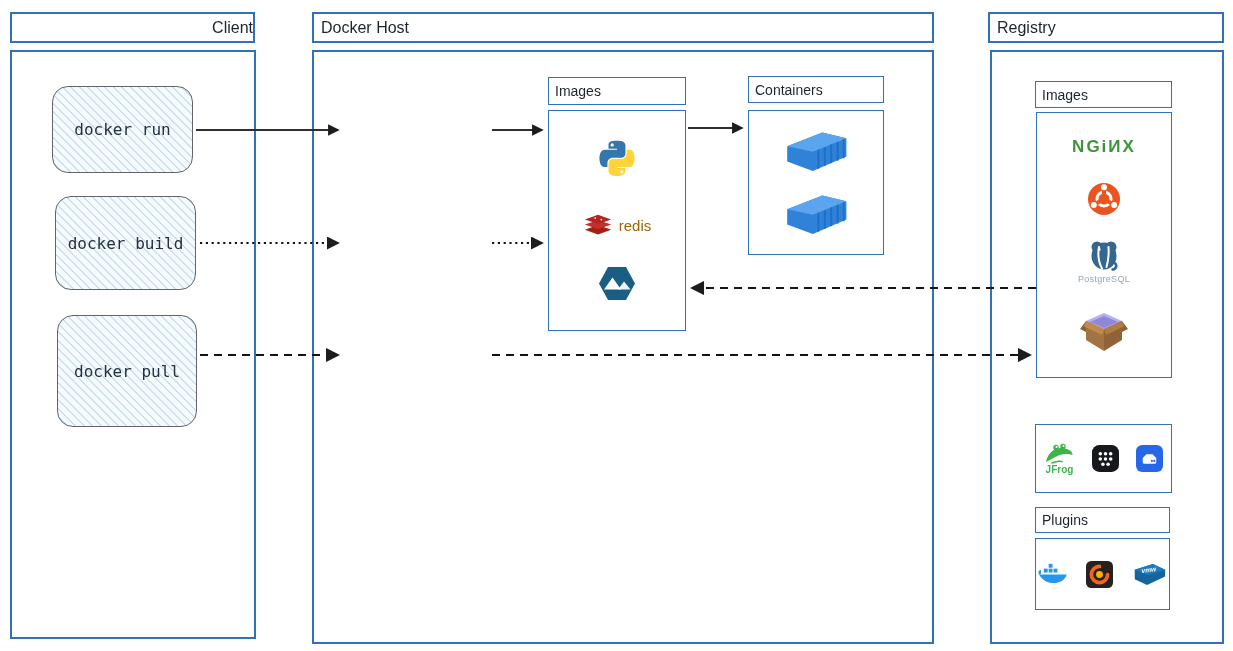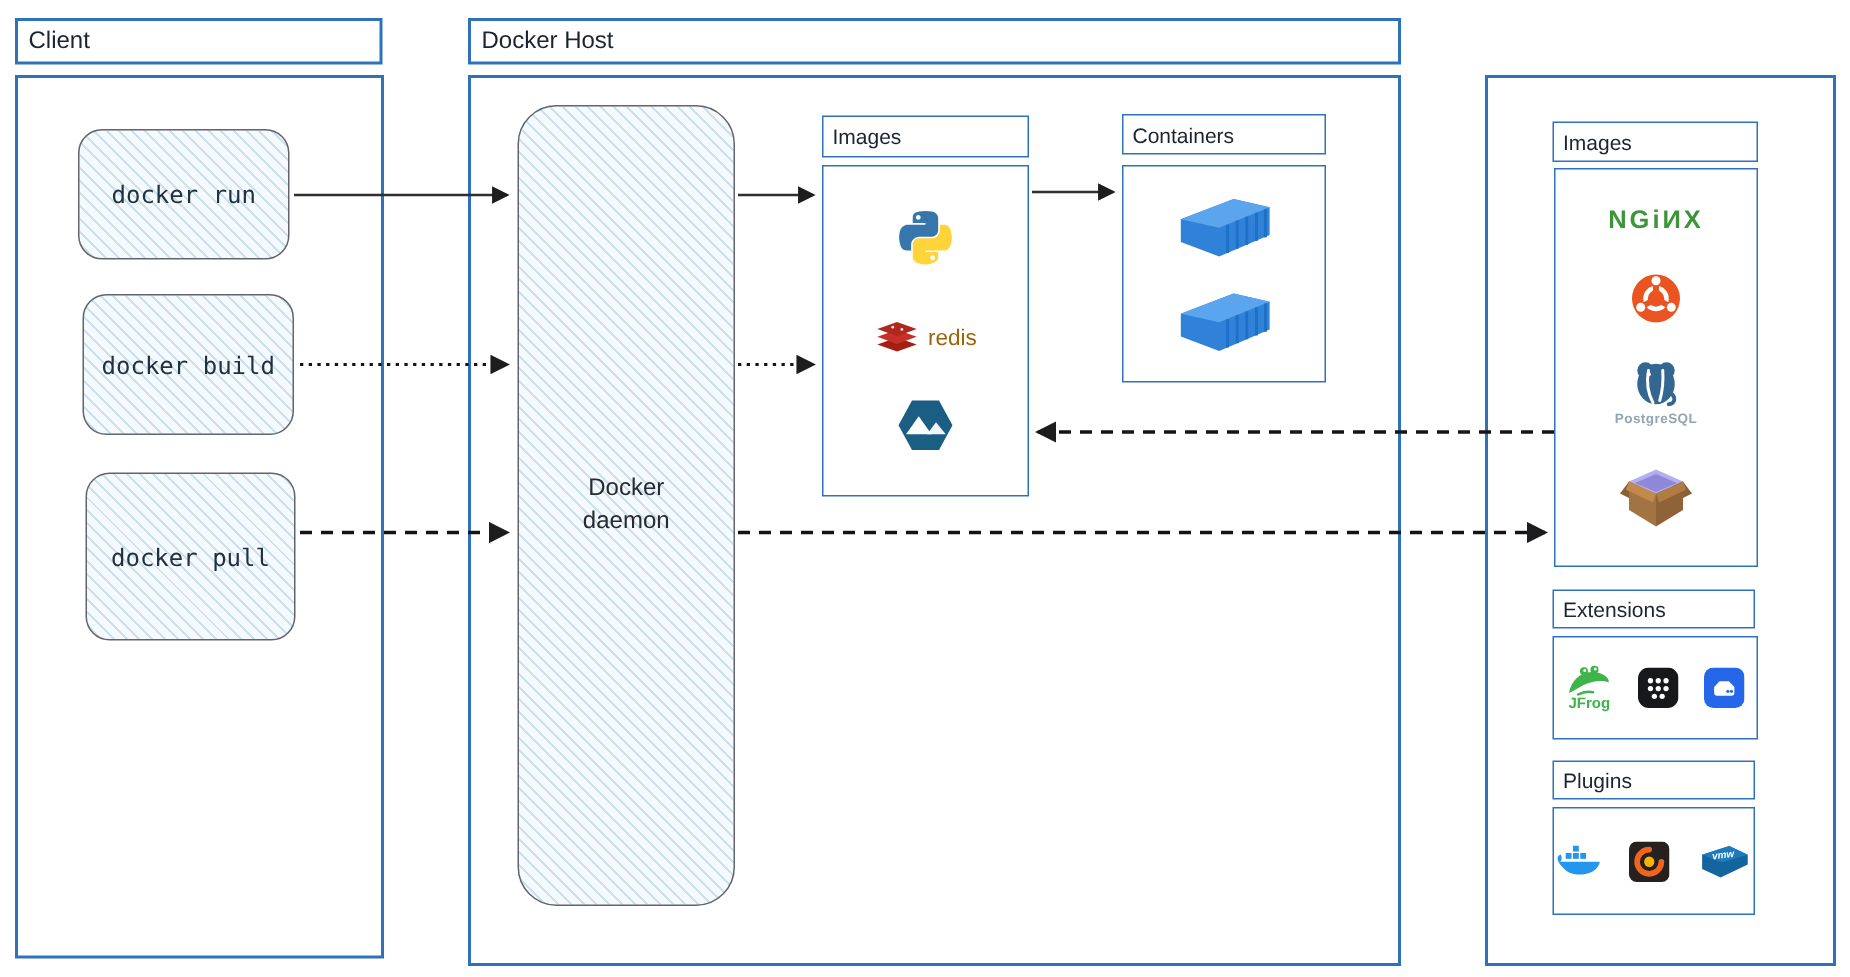--- a/index.html
+++ b/index.html
@@ -25,56 +25,53 @@
     font-family:"DejaVu Sans Mono",monospace;font-size:16px;color:#22313f;box-sizing:border-box;z-index:2;}
   .daemon{position:absolute;border:1.6px solid #61656b;border-radius:26px;
     display:flex;align-items:center;justify-content:center;box-sizing:border-box;z-index:2;}
   .daemon-label{width:84px;text-align:center;font-size:16px;color:#262c33;line-height:1.35;}
   .col-evenly{display:flex;flex-direction:column;justify-content:space-evenly;align-items:center;}
   .row-center{display:flex;flex-direction:row;justify-content:center;align-items:center;gap:17px;}
   .img-item{display:flex;flex-direction:column;align-items:center;gap:2px;}
   .redis-row{display:flex;align-items:center;gap:6px;}
   .redis-label{font-size:15px;color:#a16207;}
   .nginx-word{font-weight:800;font-size:17px;letter-spacing:2px;color:#3c9639;}
-  .pg-label{font-size:9px;color:#93a5b3;letter-spacing:.3px;margin-top:-1px;font-weight:bold;}
+  .pg-label{font-size:9px;color:#93a5b3;letter-spacing:.3px;margin-top:-1px;}
   .jfrog-label{font-size:10px;font-weight:700;color:#3eb44a;margin-top:-2px;}
   svg.overlay{position:absolute;left:0;top:0;z-index:6;pointer-events:none;}
   .ln{fill:none;}
   .ln.solid{stroke:#2e2e2e;stroke-width:1.8;}
   .ln.dotted{stroke:#141414;stroke-width:2;stroke-dasharray:2.2 3.6;}
   .ln.dashed{stroke:#141414;stroke-width:2.2;stroke-dasharray:8 6;}
 </style>
 </head>
 <body>
 
 <div id="stage">
 
-  <div class="frame-title" style="left:10px;top:12px;width:245px;height:31px;">
+  <div class="frame-title" style="left:10px;top:12px;width:245px;height:31px;justify-content:flex-end;">
     <span>Client</span>
   </div>
   <div class="frame-body" style="left:10px;top:50px;width:246px;height:589px;"></div>
 
   <div class="cmd hatch" style="left:55px;top:196px;width:141px;height:94px;">
     <span>docker build</span>
   </div>
   <div class="cmd hatch" style="left:52px;top:86px;width:141px;height:87px;">
     <span>docker run</span>
   </div>
   <div class="cmd hatch" style="left:57px;top:315px;width:140px;height:112px;">
     <span>docker pull</span>
   </div>
 
   <div class="frame-title" style="left:312px;top:12px;width:622px;height:31px;align-items:center;">
     <span>Docker Host</span>
   </div>
   <div class="frame-body" style="left:312px;top:50px;width:622px;height:594px;"></div>
 
-  <div class="daemon hatch" style="left:345px;top:70px;width:145px;height:534px;">
-    <div class="daemon-label">Docker daemon</div>
-  </div>
 
   <div class="panel-title" style="left:548px;top:77px;width:138px;height:28px;">
     <span>Images</span>
   </div>
   <div class="panel-body col-evenly" style="left:548px;top:110px;width:138px;height:221px;">
 
     <svg width="44" height="44" viewBox="0 0 128 128">
       <path fill="#3776ab" d="M63.391 1.988c-4.222.02-8.252.379-11.8 1.007-10.45 1.846-12.346 5.71-12.346 12.837v9.411h24.693v3.137H29.977c-7.176 0-13.46 4.313-15.426 12.521-2.268 9.405-2.368 15.275 0 25.096 1.755 7.311 5.947 12.519 13.124 12.519h8.491V67.234c0-8.151 7.051-15.34 15.426-15.34h24.665c6.866 0 12.346-5.654 12.346-12.548V15.833c0-6.693-5.646-11.72-12.346-12.837-4.244-.706-8.645-1.027-12.866-1.008zM50.037 9.557c2.55 0 4.634 2.117 4.634 4.721 0 2.593-2.083 4.69-4.634 4.69-2.56 0-4.633-2.097-4.633-4.69-.001-2.604 2.073-4.721 4.633-4.721z"></path>
       <path fill="#ffd43b" d="M91.682 28.38v10.966c0 8.5-7.208 15.655-15.426 15.655H51.591c-6.756 0-12.346 5.783-12.346 12.549v23.515c0 6.691 5.818 10.628 12.346 12.547 7.816 2.297 15.312 2.713 24.665 0 6.216-1.801 12.346-5.423 12.346-12.547v-9.412H63.938v-3.138h37.012c7.176 0 9.852-5.005 12.348-12.519 2.578-7.735 2.467-15.174 0-25.096-1.774-7.145-5.161-12.521-12.348-12.521h-9.268zM77.809 87.927c2.561 0 4.634 2.097 4.634 4.692 0 2.602-2.074 4.719-4.634 4.719-2.55 0-4.633-2.117-4.633-4.719 0-2.595 2.083-4.692 4.633-4.692z"></path>
     </svg>
@@ -118,20 +115,23 @@
       <g stroke="#1e6fc6" stroke-width="2.4">
         <line x1="43" y1="26.5" x2="43" y2="50"></line>
         <line x1="51" y1="23" x2="51" y2="46.5"></line>
         <line x1="59" y1="19.8" x2="59" y2="43.2"></line>
         <line x1="67" y1="16.5" x2="67" y2="40"></line>
         <line x1="74.5" y1="13.5" x2="74.5" y2="37"></line>
       </g>
     </svg>
   </div>
 
+  <div class="frame-title" style="left:988px;top:12px;width:236px;height:31px;">
+    <span>Registry</span>
+  </div>
   <div class="frame-body" style="left:990px;top:50px;width:234px;height:594px;"></div>
 
   <div class="panel-title" style="left:1035px;top:81px;width:137px;height:27px;">
     <span>Images</span>
   </div>
   <div class="panel-body col-evenly" style="left:1036px;top:112px;width:136px;height:266px;">
 
     <div class="nginx-word">NGiИX</div>
 
     <svg width="34" height="34" viewBox="0 0 34 34">
@@ -167,23 +167,20 @@
       <polygon points="13,13 27,7 41,13 27,19" fill="#8f88d8"></polygon>
       <polygon points="9,12 3,20 11,24 16,15" fill="#8a6134"></polygon>
       <polygon points="45,12 51,20 43,24 38,15" fill="#8a6134"></polygon>
       <polygon points="9,12 27,20 27,42 9,31" fill="#a37443"></polygon>
       <polygon points="27,20 45,12 45,31 27,42" fill="#8f6237"></polygon>
       <polygon points="9,12 27,20 25,26 7,17.5" fill="#c08a4e"></polygon>
       <polygon points="45,12 27,20 29,26 47,17.5" fill="#b07c44"></polygon>
     </svg>
   </div>
 
-  <div class="panel-title" style="left:1035px;top:393px;width:135px;height:26px;">
-    <span>Extensions</span>
-  </div>
   <div class="panel-body row-center" style="left:1035px;top:424px;width:137px;height:69px;">
 
     <div class="img-item">
       <svg width="30" height="21" viewBox="0 0 30 21">
         <circle cx="11" cy="4.5" r="2.7" fill="#3eb44a"></circle>
         <circle cx="18" cy="3.5" r="2.7" fill="#3eb44a"></circle>
         <circle cx="11.5" cy="4" r="1" fill="#fff"></circle>
         <circle cx="18.5" cy="3" r="1" fill="#fff"></circle>
         <path d="M1,19 C2.5,10.5 9,4.5 17,5 C24,5.5 28,9 27.5,12 C21,9.5 13,12 7.5,15.5 C5,17 3,18.2 1,19 Z" fill="#3eb44a"></path>
         <path d="M7,20 q5,-2.5 10,-1.5" stroke="#3eb44a" stroke-width="1.6" fill="none" stroke-linecap="round"></path>

